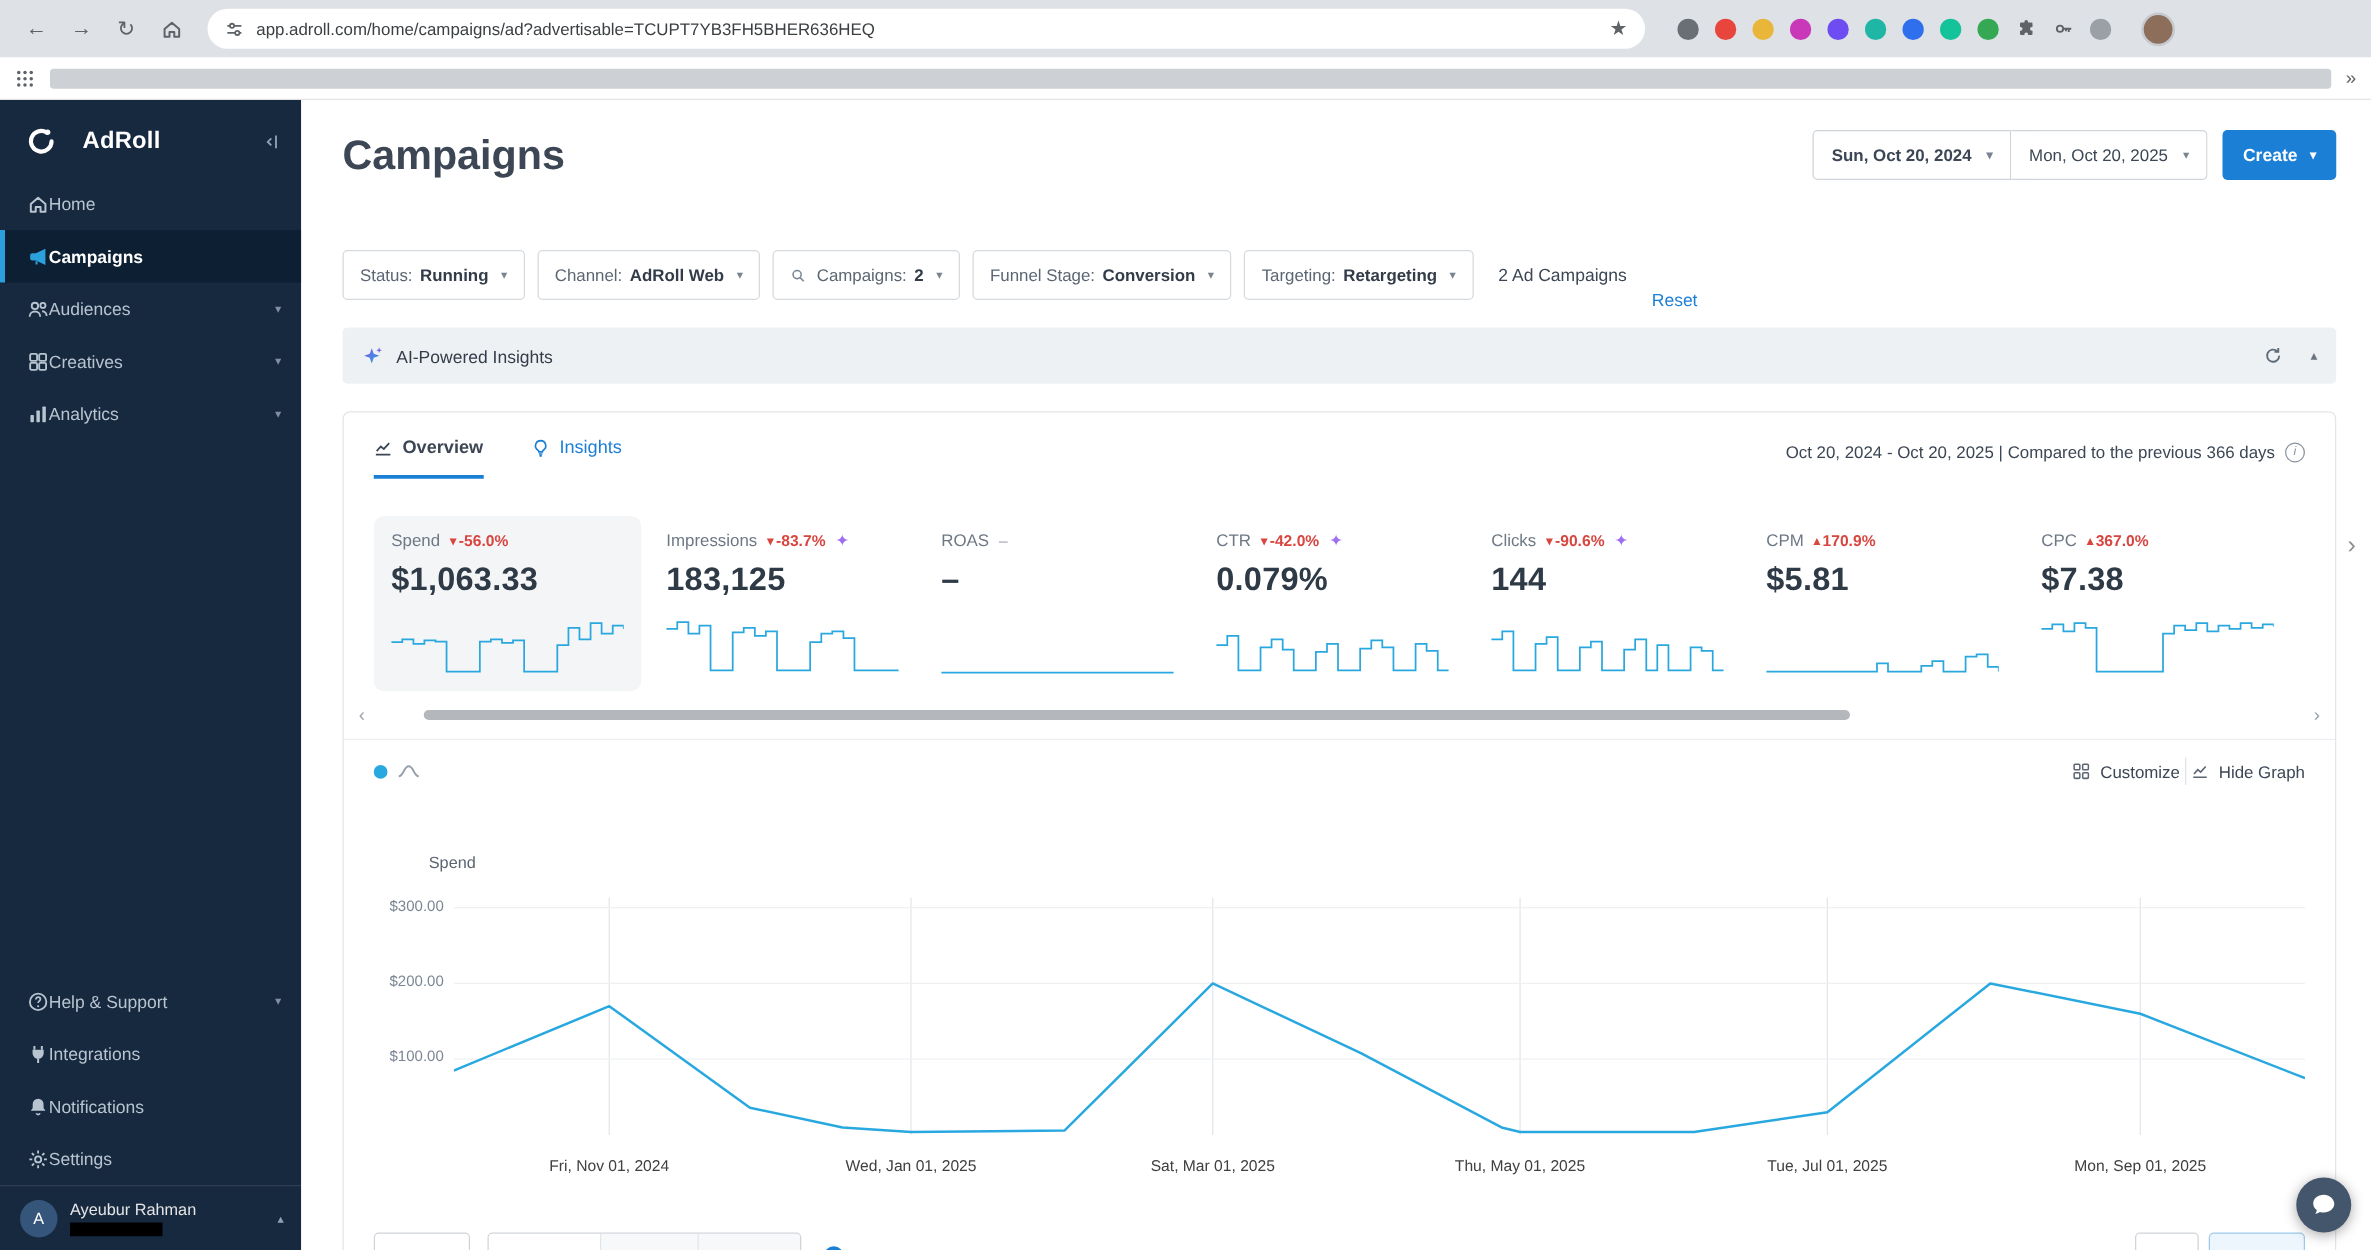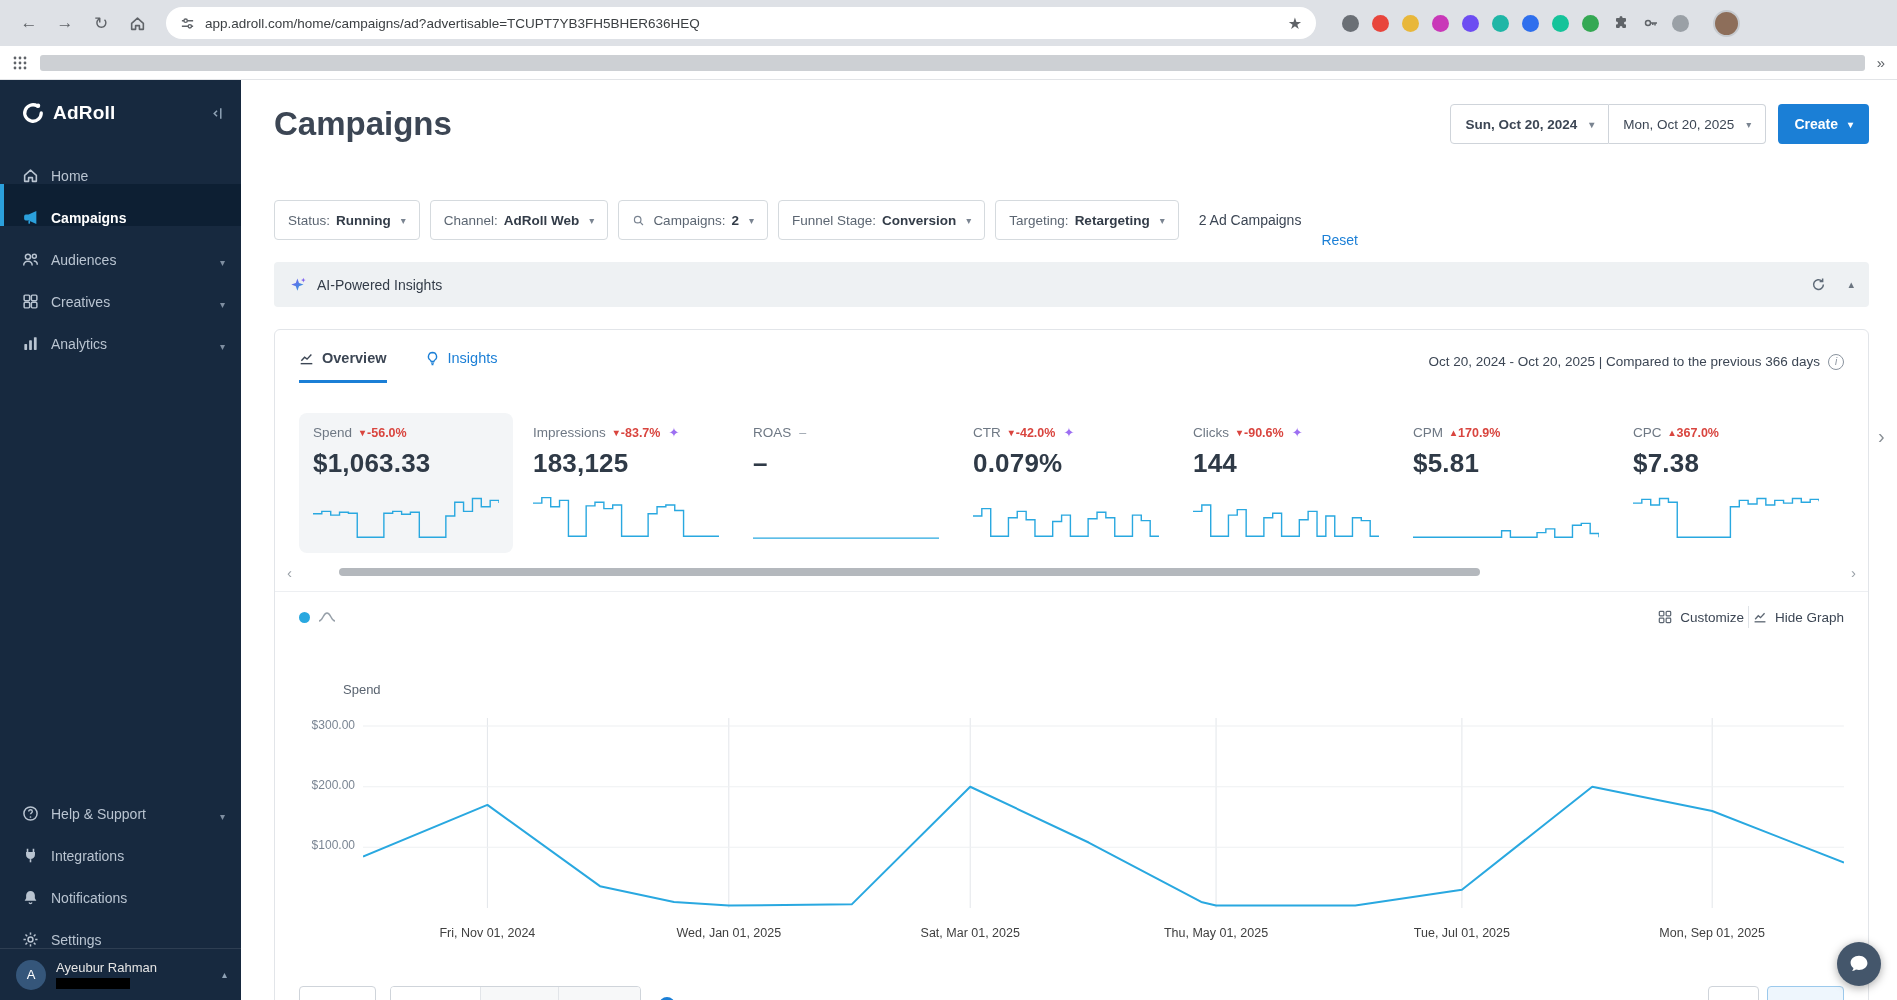--- a/index.html
+++ b/index.html
@@ -16,25 +16,25 @@
   .ext-dot { width:17px; height:17px; border-radius:50%; flex:none; display:flex; align-items:center; justify-content:center; }
   .chrome-avatar { width:27px; height:27px; border-radius:50%; background:#8d6e5a; margin-left:18px; flex:none; border:2px solid #c6cacf; }
   .bookmarks-row { height:34px; background:#ffffff; border-bottom:1px solid #e2e4e7; display:flex; align-items:center; padding:0 12px; }
   .apps-grid { color:#5f6368; display:flex; }
   .bm-bar { height:16px; flex:1; background:#cdd0d4; border-radius:3px; margin:0 12px; }
   .bm-overflow { color:#5f6368; font-size:15px; }
 
   
   .app { display:flex; height:920px; }
   .sidebar { width:241px; flex:none; background:#17293f; color:#b9c4d1; display:flex; flex-direction:column; }
-  .logo-row { display:flex; align-items:center; gap:9px; padding:22px 16px 18px 22px; }
+  .logo-row { display:flex; align-items:center; gap:22px; padding:22px 16px 18px 22px; }
   .logo-icon { display:flex; }
   .logo-text { color:#fff; font-size:19px; font-weight:700; letter-spacing:.2px; }
   .collapse-btn { margin-left:auto; color:#8fa2b5; display:flex; }
-  .nav-item { display:flex; align-items:flex-end; gap:12px; height:42px; padding-left:22px; font-size:14px; color:#b9c4d1; position:relative; }
+  .nav-item { display:flex; align-items:center; height:42px; padding-left:22px; font-size:14px; color:#b9c4d1; position:relative; }
   .nav-item.active { background:#0d1f33; color:#fff; padding-left:18px; border-left:4px solid #2ba0dc; font-weight:600; }
   .nav-icon { width:17px; height:17px; display:flex; flex:none; }
   .nav-icon svg { width:17px; height:17px; }
   .nav-item.active .nav-icon { color:#2ba0dc; }
   .nav-caret { margin-left:auto; margin-right:16px; font-size:10px; color:#7f8ea0; }
   .sidebar-spacer { flex:1; }
   .user-row { border-top:1px solid rgba(255,255,255,.1); height:52px; display:flex; align-items:center; gap:10px; padding:0 14px 0 16px; }
   .user-avatar { width:30px; height:30px; border-radius:50%; background:#35567a; color:#fff; display:flex; align-items:center; justify-content:center; font-size:13px; flex:none; }
   .user-info { display:flex; flex-direction:column; gap:3px; }
   .user-name { font-size:13px; color:#e5e5e5; }

